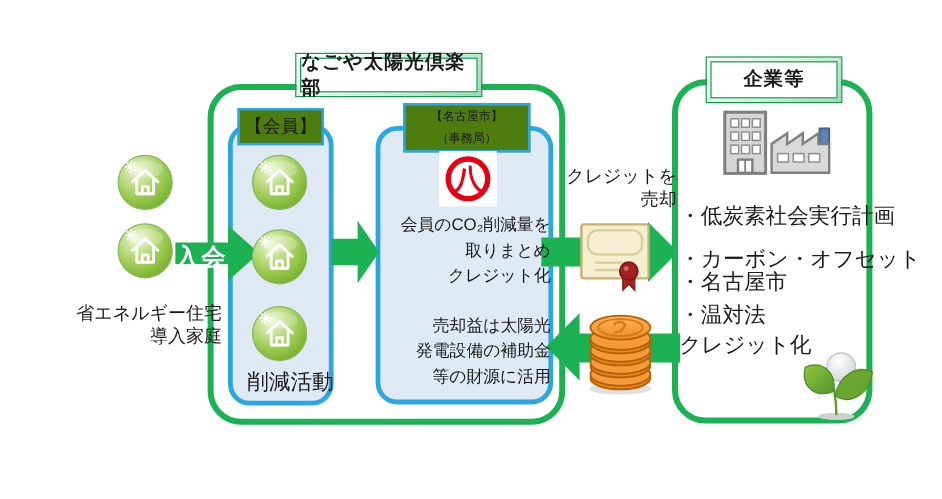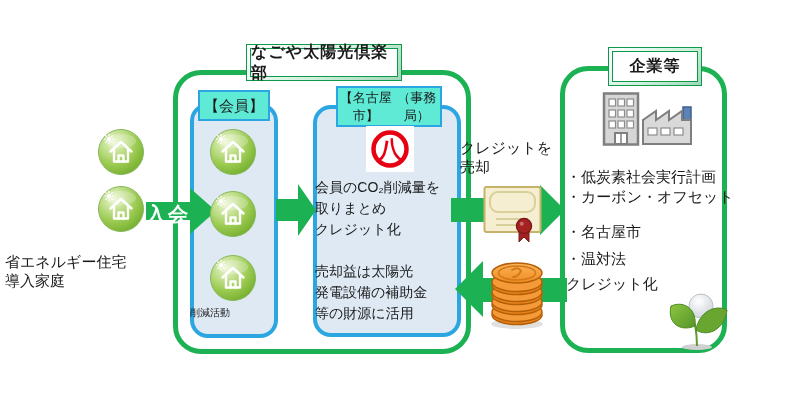--- a/index.html
+++ b/index.html
@@ -11,38 +11,38 @@
   
   .green-frame{
     border:5px solid #1cb254;border-radius:28px;box-sizing:border-box;background:#fff;z-index:1;
   }
   
   .panel-blue{
     border:4px solid #2ca6e0;border-radius:18px;box-sizing:border-box;background:#dee9f4;z-index:2;
   }
   
   .label-blue{
-    border:2px solid #2ca6e0;background:#5eead4;box-sizing:border-box;z-index:6;
+    border:2px solid #2ca6e0;background:#4d7c0f;box-sizing:border-box;z-index:6;
     display:flex;align-items:center;justify-content:center;text-align:center;
     font-size:15px;line-height:18px;
   }
   
   .bevel-outer{
     border:1px solid #0c9a4a;background:linear-gradient(145deg,#ffffff 0%,#d2f0de 55%,#9fd8b8 100%);
     padding:3px;box-sizing:border-box;z-index:7;
   }
   .bevel-inner{
     border:1px solid #0c9a4a;background:#fff;width:100%;height:100%;box-sizing:border-box;
     display:flex;align-items:center;justify-content:center;
     font-size:16px;font-weight:bold;letter-spacing:1px;
   }
-  .txt{z-index:5;text-align:left;}
+  .txt{z-index:5;text-align:right;}
   .arrow{z-index:4;}
   .icon{z-index:6;}
-  .list-line{position:absolute;left:0;font-size:15px;white-space:nowrap;}
+  .list-line{position:absolute;left:0;font-size:18px;white-space:nowrap;}
   .join-label{
     z-index:5;color:#fff;font-weight:bold;font-size:20px;text-align:center;letter-spacing:2px;
   }
 </style>
 </head>
 <body>
 
 <svg width="0" height="0" style="position:absolute" aria-hidden="true">
   <defs>
     <radialGradient id="houseGrad" cx="0.35" cy="0.28" r="0.9">
@@ -113,28 +113,28 @@
   <div class="abs label-blue" style="left:198px;top:90px;width:72px;height:31px">【会員】</div>
   <svg class="abs icon" style="left:209px;top:128px" width="48" height="48">
       <use href="#sym-house"></use>
     </svg>
   <svg class="abs icon" style="left:209px;top:190px" width="48" height="48">
       <use href="#sym-house"></use>
     </svg>
   <svg class="abs icon" style="left:209px;top:254px" width="48" height="48">
       <use href="#sym-house"></use>
     </svg>
-  <div class="abs txt" style="left:190px;top:306px;width:88px;font-size:10px">削減活動</div>
+  <div class="abs txt" style="left:190px;top:306px;width:88px;font-size:18px">削減活動</div>
 
   <svg class="abs arrow" style="left:276px;top:184px" width="40" height="52">
     <polygon points="0,15 22,15 22,0 40,26 22,52 22,37 0,37" fill="#1cb254"></polygon>
   </svg>
 
   <div class="abs panel-blue" style="left:313px;top:105px;width:148px;height:232px"></div>
-  <div class="abs label-blue" style="left:336px;top:86px;width:106px;height:41px;font-size:13px">
+  <div class="abs label-blue" style="left:336px;top:86px;width:106px;height:41px;flex-direction:column;font-size:10px">
     <span>【名古屋市】</span>
     <span>（事務局）</span>
   </div>
 
   <div class="abs icon" style="left:366px;top:126px;width:48px;height:46px;background:#fff">
     <svg width="48" height="46">
       <circle cx="24" cy="23" r="16.5" fill="none" stroke="#e60012" stroke-width="4.5"></circle>
     </svg>
     <div class="abs" style="left:0;top:8px;width:48px;text-align:center;color:#e60012;font-size:23px;font-weight:bold">八</div>
   </div>
@@ -182,21 +182,21 @@
       <ellipse cx="29" cy="40" rx="25" ry="9.5" fill="#f59a38"></ellipse>
       <ellipse cx="29" cy="33" rx="25" ry="9.5" fill="#e8831c"></ellipse>
       <ellipse cx="29" cy="30" rx="25" ry="9.5" fill="#f59a38"></ellipse>
       <ellipse cx="29" cy="21" rx="25" ry="10" fill="url(#coinTop)"></ellipse>
     </g>
     <ellipse cx="29" cy="21" rx="18.5" ry="7" fill="none" stroke="#d3791a" stroke-width="1.5"></ellipse>
     <path d="M24,18 q6,-4 9,1 q-3,6 -8,6" fill="none" stroke="#d3791a" stroke-width="2" stroke-linecap="round"></path>
   </svg>
 
   <div class="abs green-frame" style="left:560px;top:66px;width:167px;height:287px"></div>
-  <div class="abs bevel-outer" style="left:608px;top:47px;width:94px;height:39px">
+  <div class="abs bevel-outer" style="left:588px;top:47px;width:114px;height:39px">
     <div class="bevel-inner">企業等</div>
   </div>
 
   <svg class="abs icon" style="left:601px;top:91px" width="40" height="56">
     <rect x="3" y="2.5" width="34" height="51" fill="#d6d6d6" stroke="#7f7f7f" stroke-width="2.5"></rect>
     <g fill="#ffffff" stroke="#8c8c8c" stroke-width="1.2">
       <rect x="8" y="8" width="6.5" height="7"></rect>
         <rect x="17" y="8" width="6.5" height="7"></rect>
         <rect x="26" y="8" width="6.5" height="7"></rect>
       <rect x="8" y="19" width="6.5" height="7"></rect>
@@ -215,21 +215,21 @@
     <path d="M3,40 L3,16 L16,7 L16,16 L29,7 L29,16 L42,7 L42,16 L51,16 L51,40 Z" fill="#d9d9d9" stroke="#7f7f7f" stroke-width="2"></path>
     <g fill="#ffffff" stroke="#8c8c8c" stroke-width="1.2">
       <rect x="8" y="24" width="9" height="7"></rect>
         <rect x="21" y="24" width="9" height="7"></rect>
         <rect x="34" y="24" width="9" height="7"></rect>
     </g>
   </svg>
 
   <div class="abs" style="left:566px;top:160px;width:158px;height:150px;z-index:5">
     <div class="list-line" style="top:8px">・低炭素社会実行計画</div>
-    <div class="list-line" style="top:28px">・カーボン・オフセット</div>
+    <div class="list-line" style="top:44px">・カーボン・オフセット</div>
     <div class="list-line" style="top:63px">・名古屋市</div>
     <div class="list-line" style="top:90px">・温対法</div>
     <div class="list-line" style="top:115px">クレジット化</div>
   </div>
 
   <svg class="abs icon" style="left:661px;top:284px" width="68" height="68">
     <ellipse cx="36" cy="63" rx="15" ry="3" fill="#d0d0d0"></ellipse>
     <path d="M36,62 C36,52 35,46 34,40" stroke="#5f9a30" stroke-width="2" fill="none"></path>
     <circle cx="40" cy="22" r="12" fill="url(#silverGrad)" stroke="#b9c0c6" stroke-width="1"></circle>
     <path d="M34,42 C20,48 6,40 10,22 C24,16 36,26 34,42 Z" fill="url(#leafGrad)" stroke="#4c8a25" stroke-width="1"></path>

